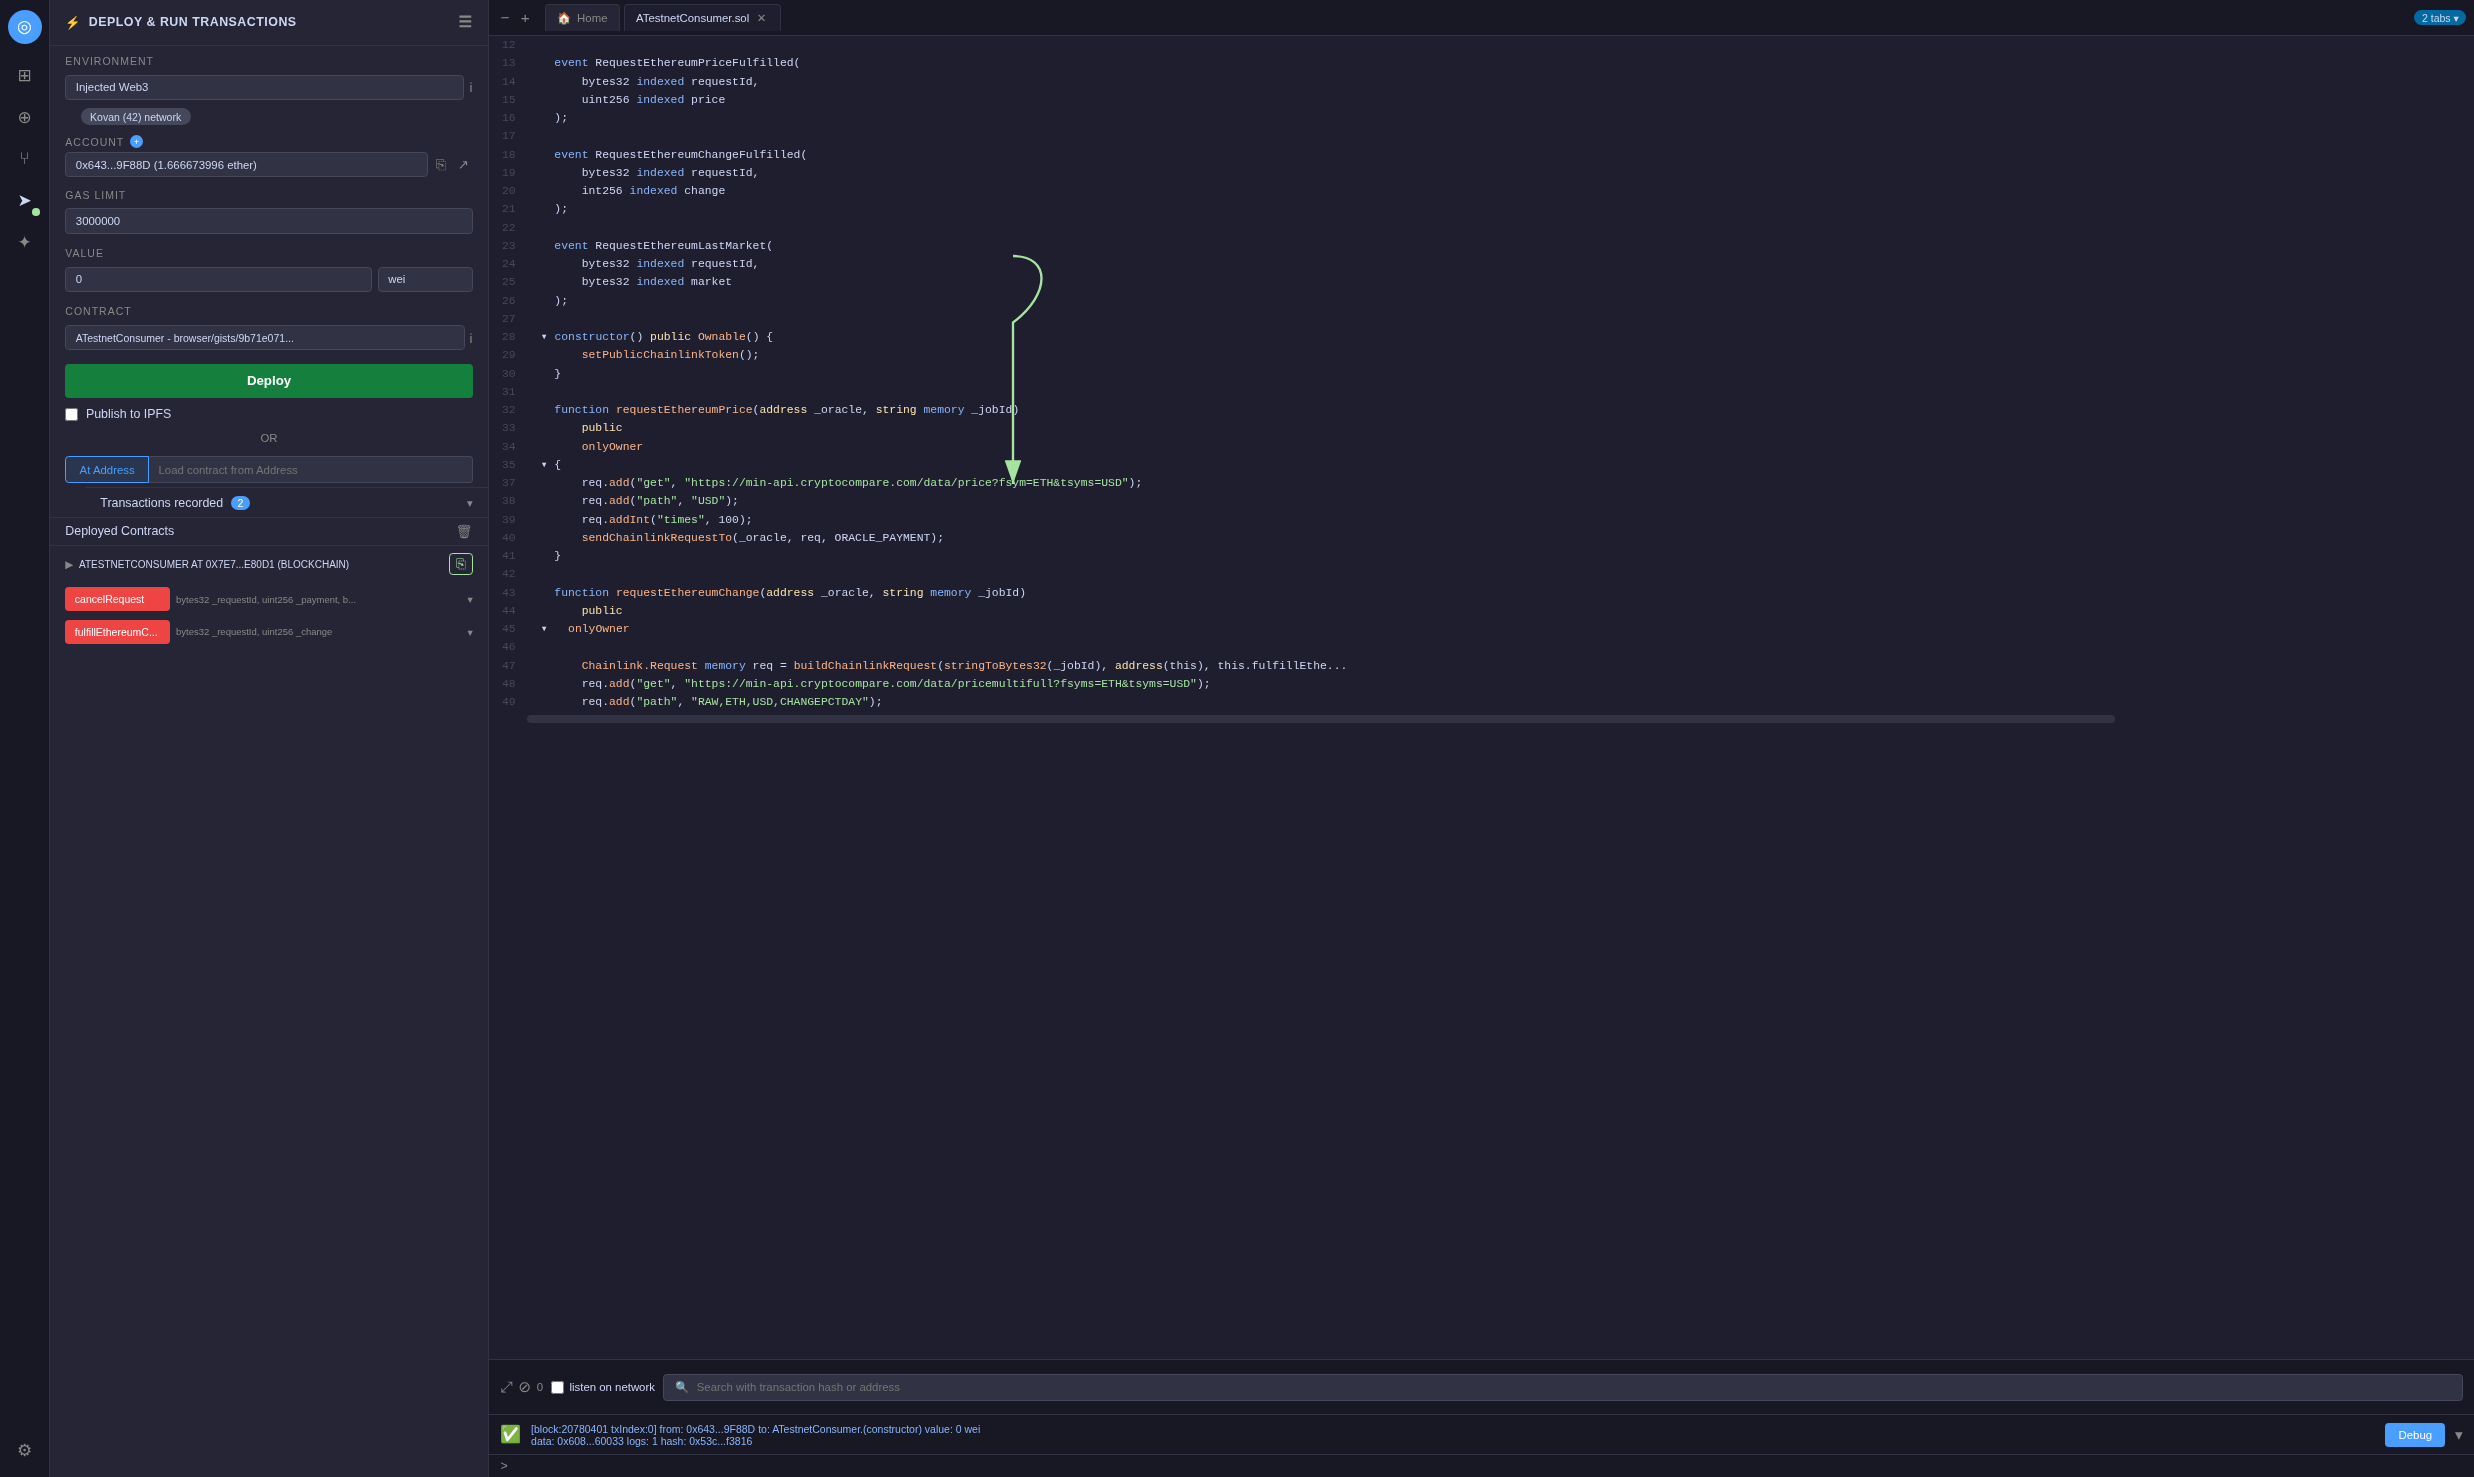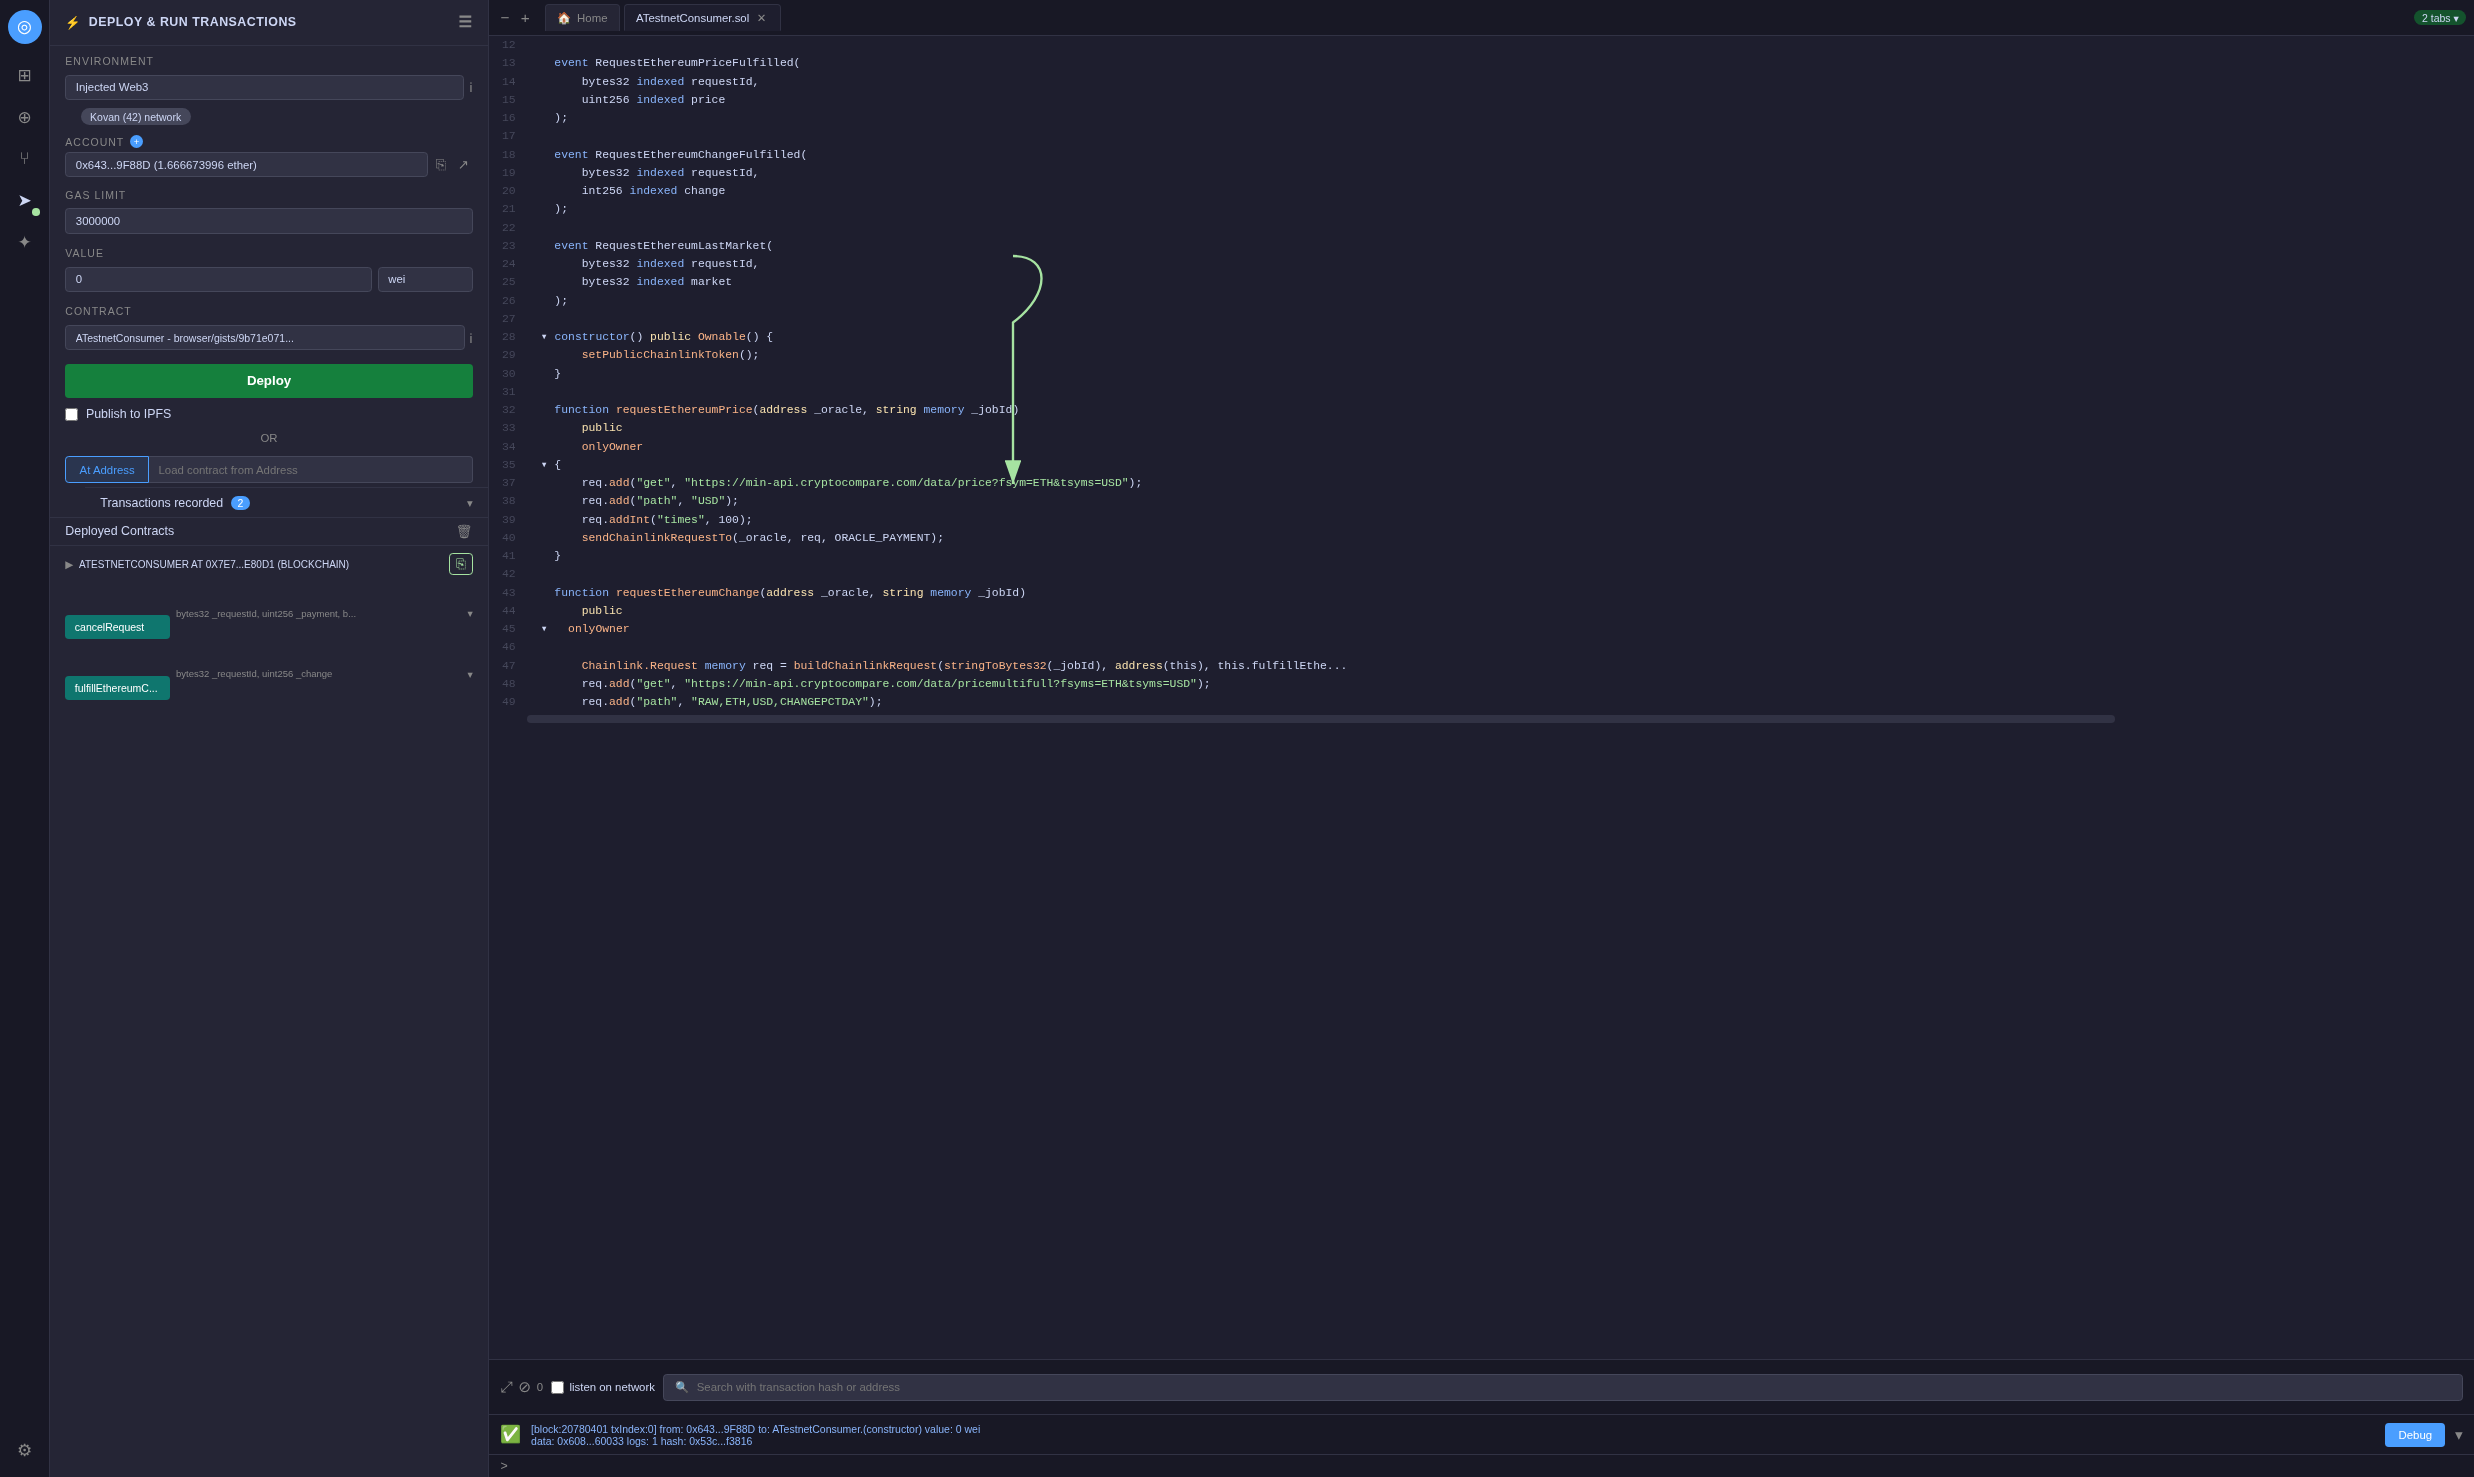--- a/index.html
+++ b/index.html
@@ -305,33 +305,32 @@
       cursor: pointer;
       font-size: 12.4px;
     }
     .function-btn {
       display: flex;
       align-items: center;
       gap: 5.7px;
       padding: 4.8px 15.3px;
     }
     .fn-orange {
-      background: #0f766e;
+      background: #ef4444;
       color: white;
       border: none;
       border-radius: 3.8px;
       padding: 5.7px 9.5px;
       font-size: 10.5px;
       cursor: pointer;
       min-width: 105px;
       text-align: left;
       overflow: hidden;
       text-overflow: ellipsis;
       white-space: nowrap;
-      margin-top: 28px;
     }
     .fn-param {
       font-size: 9.5px;
       color: #888;
       flex: 1;
       overflow: hidden;
       text-overflow: ellipsis;
       white-space: nowrap;
     }
     .fn-chevron { color: #888; font-size: 10.5px; cursor: pointer; }
@@ -386,21 +385,21 @@
     .tab-close {
       background: none;
       border: none;
       color: #888;
       cursor: pointer;
       font-size: 11.4px;
       padding: 0 1.9px;
     }
     .tabs-count {
       margin-left: auto;
-      background: #14532d;
+      background: #0369a1;
       color: #cdd6f4;
       border-radius: 9.5px;
       padding: 1.9px 7.6px;
       font-size: 10.5px;
     }
     .code-editor {
       flex: 1;
       overflow-y: auto;
       font-family: 'Consolas', 'Courier New', monospace;
       font-size: 11.4px;

